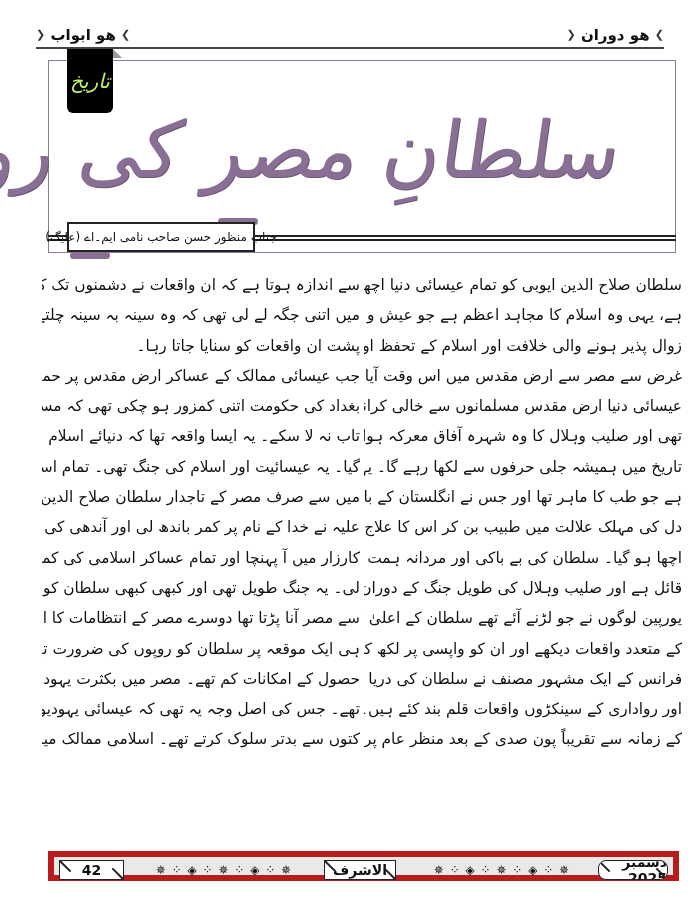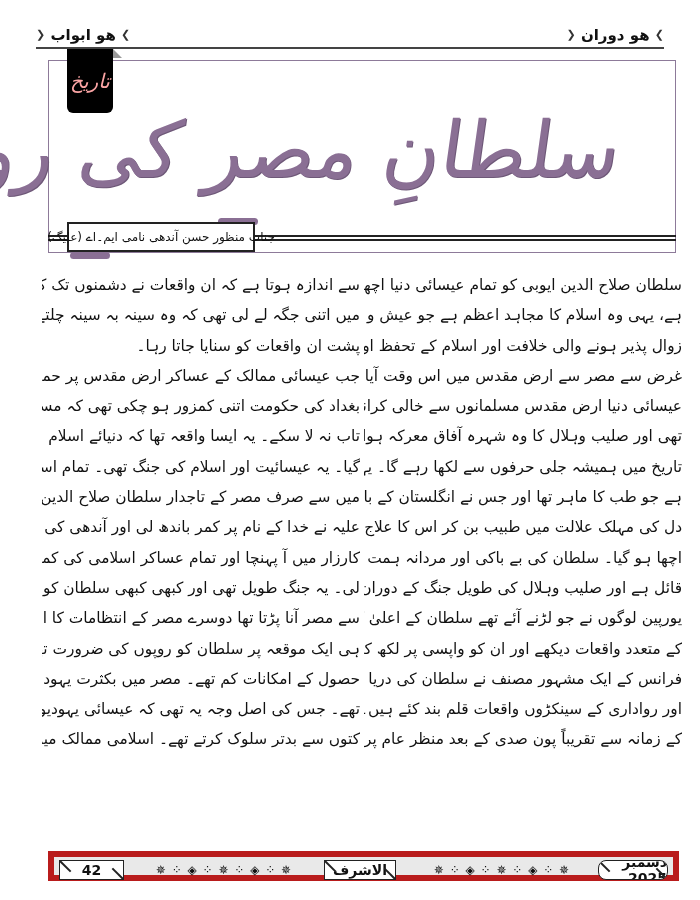--- a/index.html
+++ b/index.html
@@ -6,21 +6,21 @@
   body { width: 700px; height: 900px; position: relative; overflow: hidden; font-family: "DejaVu Sans", sans-serif; color: #111; }
 
   .running-head { position: absolute; top: 26px; left: 36px; width: 628px; height: 22px; }
   .running-head .rh { position: absolute; top: 0; font-size: 15px; font-weight: bold; direction: rtl; white-space: nowrap; }
   .running-head .rh-right { right: 0; }
   .running-head .rh-left { left: 0; }
   .orn { font-size: 11px; color: #333; font-weight: normal; vertical-align: 2px; }
   .rule-top { position: absolute; top: 47px; left: 36px; width: 628px; height: 2px; background: #444; }
 
   .title-box { position: absolute; top: 60px; left: 48px; width: 628px; height: 193px; border: 1.5px solid #8d7a99; box-sizing: border-box; }
-  .tab-badge { position: absolute; top: 49px; left: 67px; width: 46px; height: 64px; background: #000; border-radius: 0 0 6px 6px; color: #fca5a5; display: flex; align-items: center; justify-content: center; font-size: 20px; font-style: italic; direction: rtl; }
+  .tab-badge { position: absolute; top: 49px; left: 67px; width: 46px; height: 64px; background: #000; border-radius: 0 0 6px 6px; color: #bef264; display: flex; align-items: center; justify-content: center; font-size: 20px; font-style: italic; direction: rtl; }
   .tab-fold { position: absolute; top: 49px; left: 113px; width: 0; height: 0; border-bottom: 9px solid #9a9a9a; border-right: 9px solid transparent; }
 
   .main-title { position: absolute; top: 105px; left: 120px; width: 500px; text-align: center; direction: rtl; font-family: "DejaVu Serif", serif; font-size: 78px; color: #8a6f94; letter-spacing: 1px; white-space: nowrap; transform: skewX(-8deg); text-shadow: 1px 1px 0 #6e5878; }
 
   .byline-rule { position: absolute; top: 235px; left: 48px; width: 628px; height: 6px; border-top: 2px solid #222; border-bottom: 2px solid #222; box-sizing: border-box; }
   .byline-box { position: absolute; top: 222px; left: 67px; width: 188px; height: 30px; background: #fff; border: 2px solid #222; box-sizing: border-box; font-size: 12px; direction: rtl; display: flex; align-items: center; justify-content: center; white-space: nowrap; }
   .byline-pill-top { position: absolute; top: 218px; left: 218px; width: 40px; height: 7px; background: #8a6f94; border-radius: 4px; }
   .byline-pill-bot { position: absolute; top: 252px; left: 70px; width: 40px; height: 7px; background: #8a6f94; border-radius: 4px; }
 
   .col { position: absolute; top: 270px; width: 318px; direction: rtl; text-align: justify; text-align-last: justify; font-size: 15.4px; line-height: 30px; }
@@ -59,21 +59,21 @@
 <div class="rule-top"></div>
 
 <div class="title-box"></div>
 <div class="tab-badge">تاریخ</div>
 <div class="tab-fold"></div>
 <div class="main-title">سلطانِ مصر کی رواداری</div>
 
 <div class="byline-rule"></div>
 <div class="byline-pill-top"></div>
 <div class="byline-box">
-  <span>جناب منظور حسن آندھی نامی ایم۔اے (علیگ)</span>
+  <span>جناب منظور حسن صاحب نامی ایم۔اے (علیگ)</span>
 </div>
 <div class="byline-pill-bot"></div>
 
 <div class="col col-right" id="col-right">
     <span class="line">سلطان صلاح الدین ایوبی کو تمام عیسائی دنیا اچھی طرح جانتی</span>
     <span class="line">ہے، یہی وہ اسلام کا مجاہد اعظم ہے جو عیش و عشرت کے باعث</span>
     <span class="line">زوال پذیر ہونے والی خلافت اور اسلام کے تحفظ اور بچاؤ کی</span>
     <span class="line">غرض سے مصر سے ارض مقدس میں اس وقت آیا جب تمام</span>
     <span class="line">عیسائی دنیا ارض مقدس مسلمانوں سے خالی کرانے پر تلی ہوئی</span>
     <span class="line">تھی اور صلیب وہلال کا وہ شہرہ آفاق معرکہ ہوا تھا۔ جو ابواب</span>

